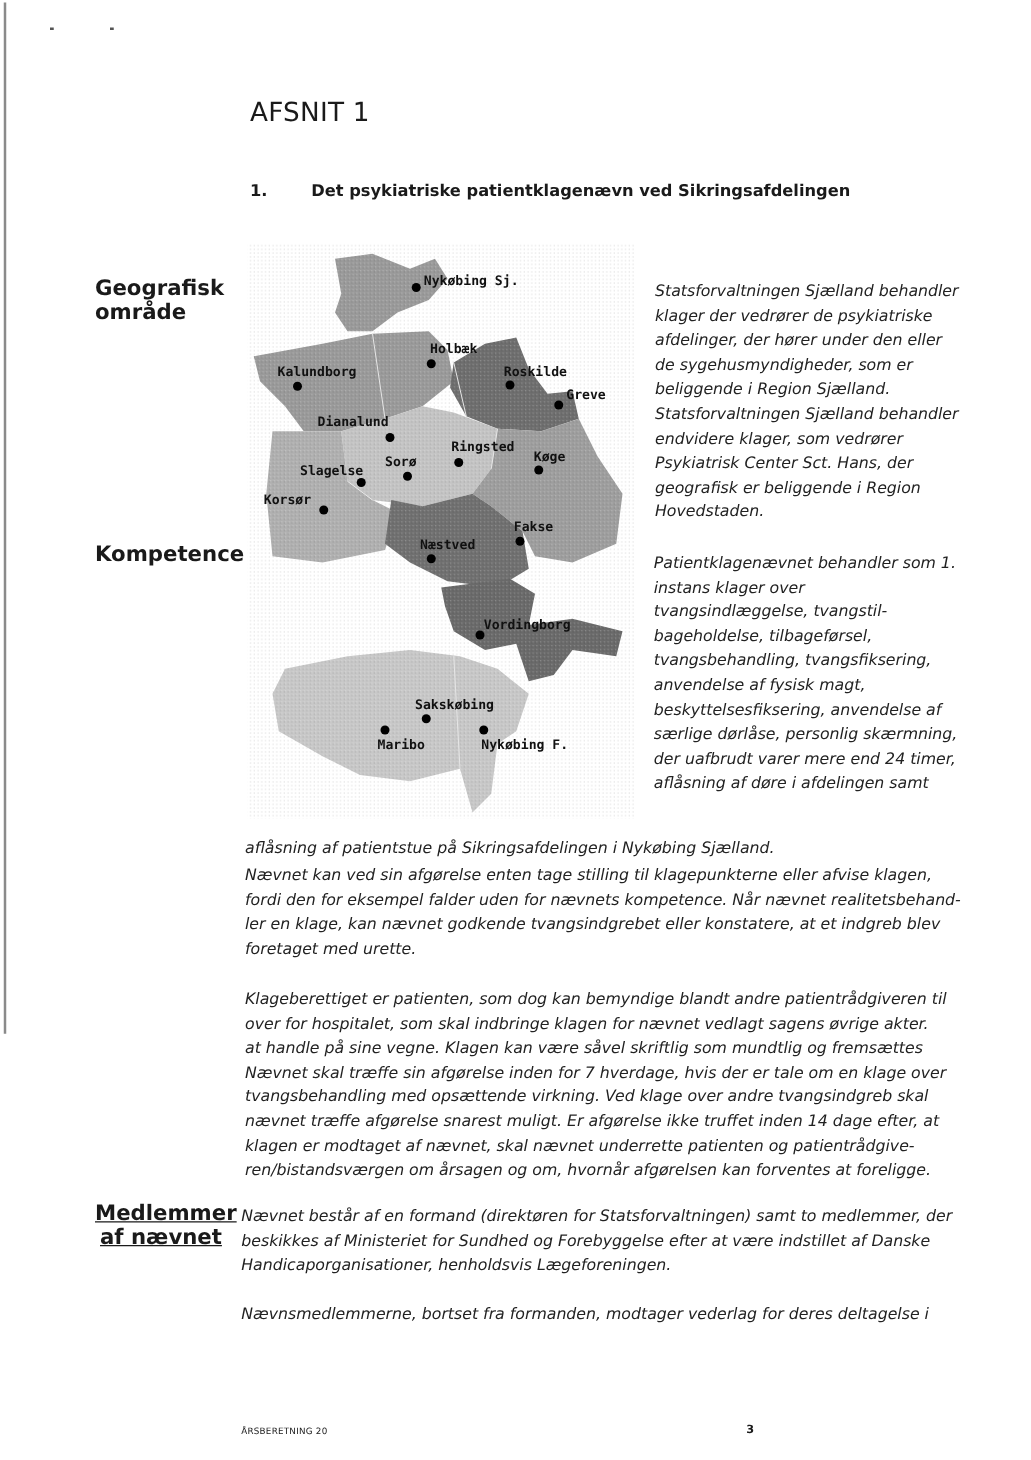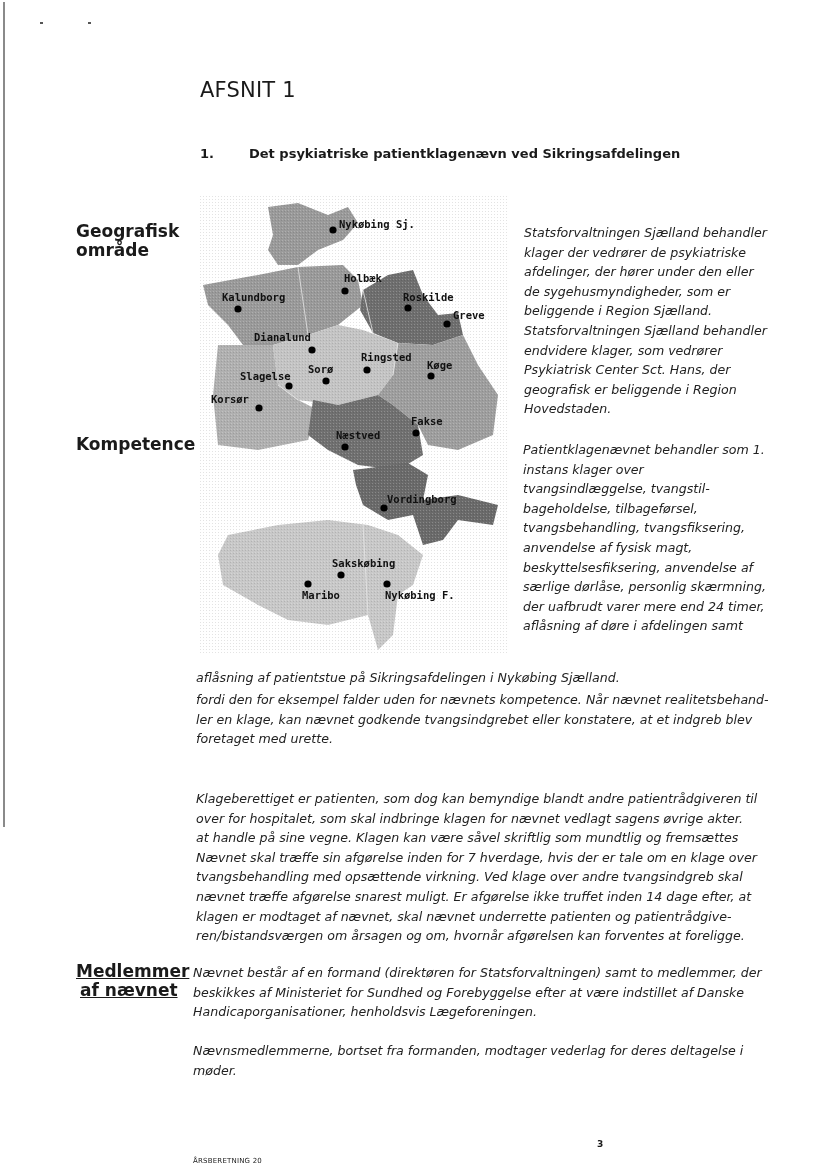--- a/index.html
+++ b/index.html
@@ -12,21 +12,21 @@
   .scan-dot { position: absolute; width: 3px; height: 2px; background: #555; }
   .section-title { position: absolute; left: 200px; top: 78px; font-size: 21px; font-weight: normal; letter-spacing: 0.2px; }
   .heading { position: absolute; top: 146px; font-size: 13px; font-weight: bold; }
   .heading .num { position: absolute; left: 200px; }
   .heading .txt { position: absolute; left: 249px; white-space: nowrap; }
   .side-label { position: absolute; left: 76px; font-size: 17px; font-weight: bold; line-height: 19px; }
   .para { position: absolute; font-size: 12.6px; line-height: 19.6px; color: #222; font-style: italic; }
   .map { position: absolute; left: 198px; top: 195px; width: 310px; height: 460px; }
   .map svg { width: 100%; height: 100%; }
   .city-label { font-family: "DejaVu Sans Mono", monospace; font-weight: bold; font-size: 10.5px; fill: #111; }
-  .footer-left { position: absolute; left: 193px; top: 1141px; font-size: 7px; letter-spacing: 0.2px; margin-top: 16px; }
+  .footer-left { position: absolute; left: 193px; top: 1141px; font-size: 7px; letter-spacing: 0.2px; }
   .footer-right { position: absolute; left: 597px; top: 1139px; font-size: 9px; font-weight: bold; }
 </style>
 </head>
 <body>
 
 <div class="edge-line"></div>
 <div class="scan-dot" style="left:40px;top:22px;"></div>
 <div class="scan-dot" style="left:88px;top:22px;"></div>
 
 <h1 class="section-title" style="margin:0;">AFSNIT 1</h1>
@@ -178,20 +178,21 @@
   <div>tvangsbehandling, tvangsfiksering,</div>
   <div>anvendelse af fysisk magt,</div>
   <div>beskyttelsesfiksering, anvendelse af</div>
   <div>særlige dørlåse, personlig skærmning,</div>
   <div>der uafbrudt varer mere end 24 timer,</div>
   <div>aflåsning af døre i afdelingen samt</div>
 </div>
 <div class="para" style="left:196px;top:652px;margin-top:16px;">aflåsning af patientstue på Sikringsafdelingen i Nykøbing Sjælland.</div>
 
 <div class="para" style="left:196px;top:690px;">
+  <div>Nævnet kan ved sin afgørelse enten tage stilling til klagepunkterne eller afvise klagen,</div>
   <div>fordi den for eksempel falder uden for nævnets kompetence. Når nævnet realitetsbehand-</div>
   <div>ler en klage, kan nævnet godkende tvangsindgrebet eller konstatere, at et indgreb blev</div>
   <div>foretaget med urette.</div>
 </div>
 
 <div class="para" style="left:196px;top:789px;">
   <div>Klageberettiget er patienten, som dog kan bemyndige blandt andre patientrådgiveren til</div>
   <div>over for hospitalet, som skal indbringe klagen for nævnet vedlagt sagens øvrige akter.</div>
   <div>at handle på sine vegne. Klagen kan være såvel skriftlig som mundtlig og fremsættes</div>
   <div>Nævnet skal træffe sin afgørelse inden for 7 hverdage, hvis der er tale om en klage over</div>
@@ -202,17 +203,16 @@
 </div>
 
 <div class="para" style="left:193px;top:963px;">
   <div>Nævnet består af en formand (direktøren for Statsforvaltningen) samt to medlemmer, der</div>
   <div>beskikkes af Ministeriet for Sundhed og Forebyggelse efter at være indstillet af Danske</div>
   <div>Handicaporganisationer, henholdsvis Lægeforeningen.</div>
 </div>
 
 <div class="para" style="left:193px;top:1041px;">
   <div>Nævnsmedlemmerne, bortset fra formanden, modtager vederlag for deres deltagelse i</div>
-  <div>møder.</div>
 </div>
 
 <div class="footer-left">ÅRSBERETNING 20</div>
 <div class="footer-right">3</div>
 
 </body></html>

